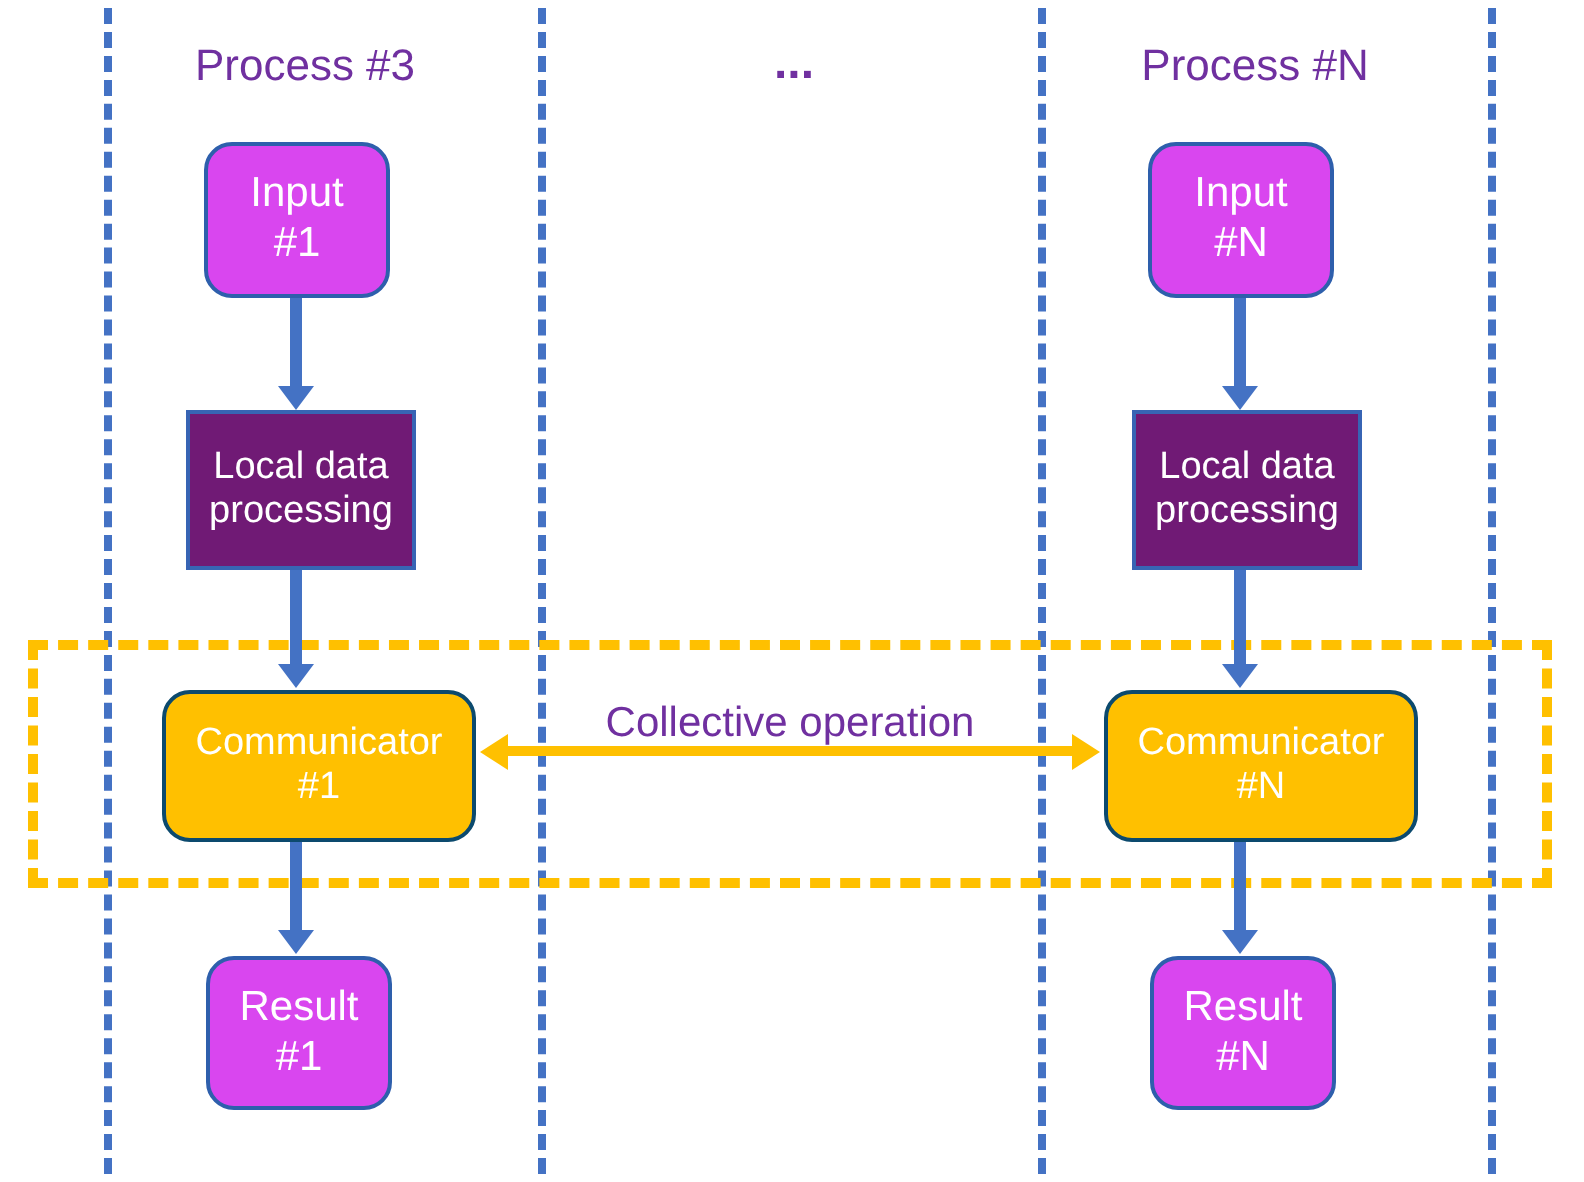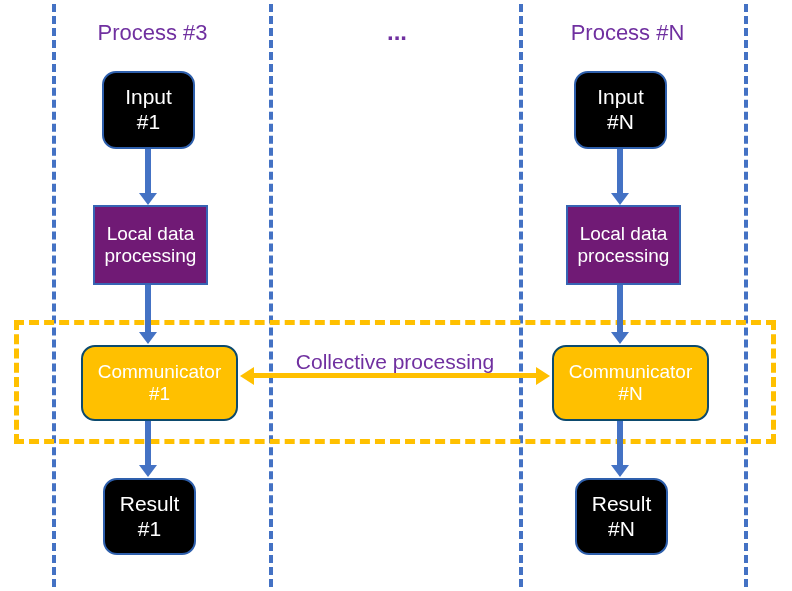--- a/index.html
+++ b/index.html
@@ -41,21 +41,21 @@
     display: flex;
     flex-direction: column;
     align-items: center;
     justify-content: center;
     color: #ffffff;
     text-align: center;
     line-height: 1.18;
     white-space: pre-line;
   }
   .node-io {
-    background: #000000;
+    background: #d946ef;
     border: 2px solid #2E5FAC;
     border-radius: 14px;
     font-size: 21px;
   }
   .node-proc {
     background: #701a75;
     border: 2px solid #3764B4;
     border-radius: 0;
     font-size: 19px;
   }
@@ -182,17 +182,17 @@
   <div class="vconn" style="left:617px; top:285px; height:48px;"></div>
 
   <div class="node node-comm" style="left:552px; top:345px; width:157px; height:76px;">Communicator
 #N</div>
 
   <div class="vconn" style="left:617px; top:421px; height:45px;"></div>
 
   <div class="node node-io" style="left:575px; top:478px; width:93px; height:77px;">Result
 #N</div>
 
-  <div class="collective-label" style="left:270px; top:350px; width:250px;">Collective processing</div>
+  <div class="collective-label" style="left:270px; top:350px; width:250px;">Collective operation</div>
 
   <div class="harrow" style="left:253px; top:373px; width:284px;"></div>
 
 </div>
 
 </body></html>

